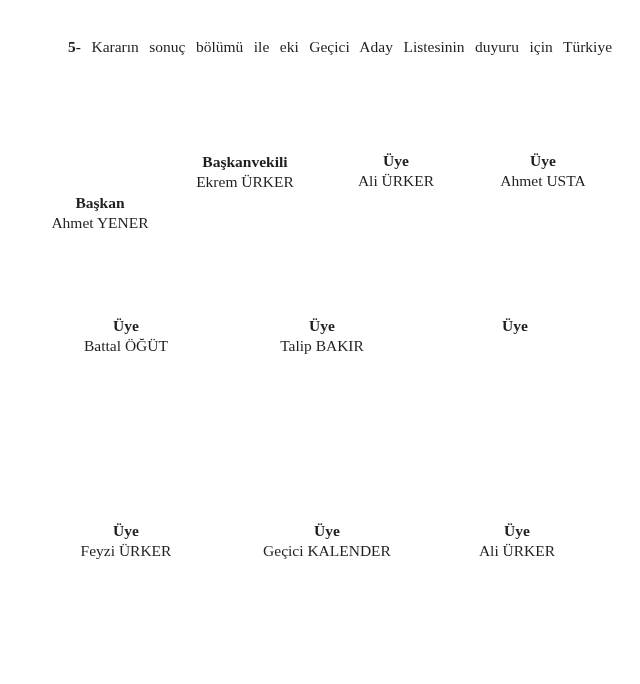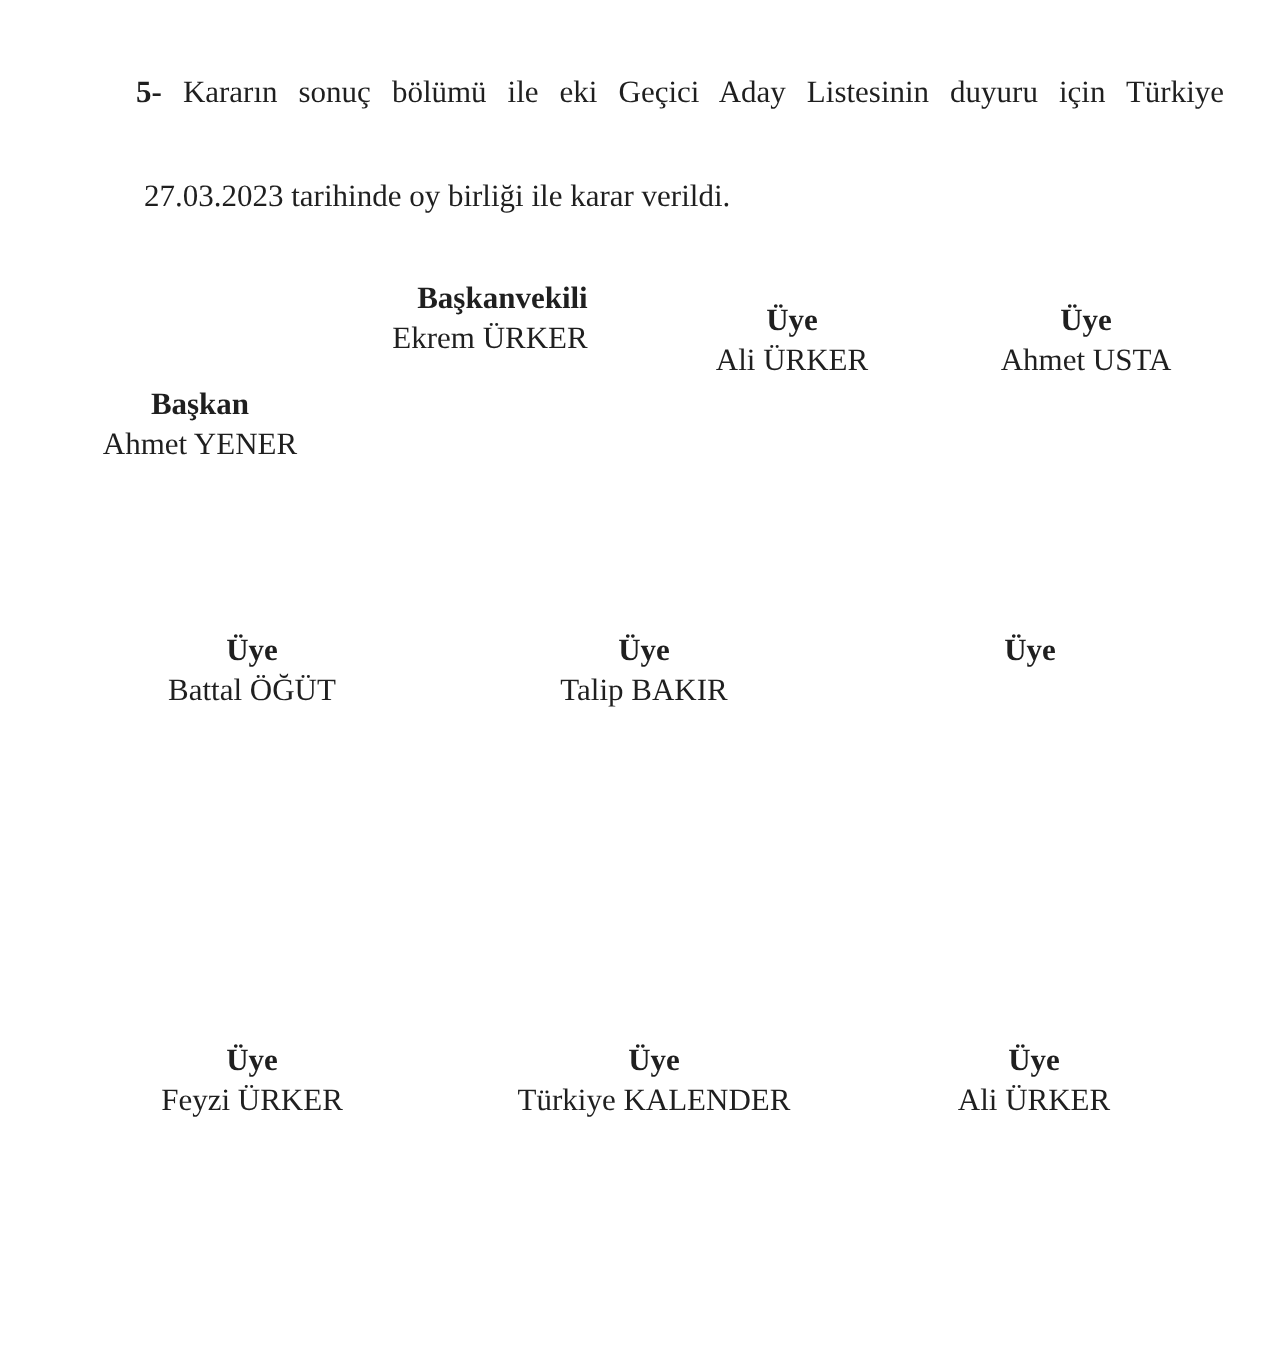--- a/index.html
+++ b/index.html
@@ -64,27 +64,26 @@
   }
 </style>
 </head>
 <body>
 
 <div class="page">
 
   <p class="para-line1"><span class="num">5-</span> <span>Kararın sonuç bölümü ile eki Geçici Aday Listesinin duyuru için Türkiye</span></p>
 
 
-  <p class="date-line">27.03.2023 tarihinde oy birliği ile karar verildi.</p>
 
   <div class="sig" style="left:100px; top:151px;margin-top:42px;">
     <span class="title">Başkan</span>
     <span class="name">Ahmet YENER</span>
   </div>
-  <div class="sig" style="left:245px; top:140px;text-align:right;">
+  <div class="sig" style="left:245px; top:152px;">
     <span class="title">Başkanvekili</span>
     <span class="name">Ekrem ÜRKER</span>
   </div>
   <div class="sig" style="left:396px; top:151px;">
     <span class="title">Üye</span>
     <span class="name">Ali ÜRKER</span>
   </div>
   <div class="sig" style="left:543px; top:151px;">
     <span class="title">Üye</span>
     <span class="name">Ahmet USTA</span>
@@ -101,20 +100,20 @@
   <div class="sig" style="left:515px; top:316px;">
     <span class="title">Üye</span>
   </div>
 
   <div class="sig" style="left:126px; top:521px;">
     <span class="title">Üye</span>
     <span class="name">Feyzi ÜRKER</span>
   </div>
   <div class="sig" style="left:327px; top:521px;">
     <span class="title">Üye</span>
-    <span class="name">Türkiye KALENDER</span>
+    <span class="name">Geçici KALENDER</span>
   </div>
   <div class="sig" style="left:517px; top:521px;">
     <span class="title">Üye</span>
     <span class="name">Ali ÜRKER</span>
   </div>
 
 </div>
 
 </body></html>

